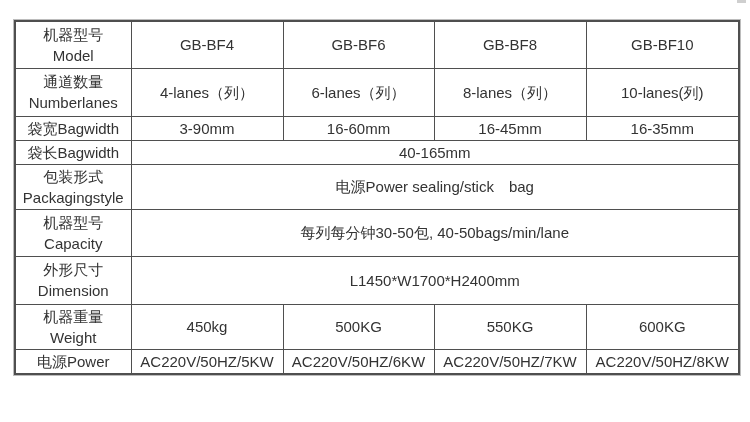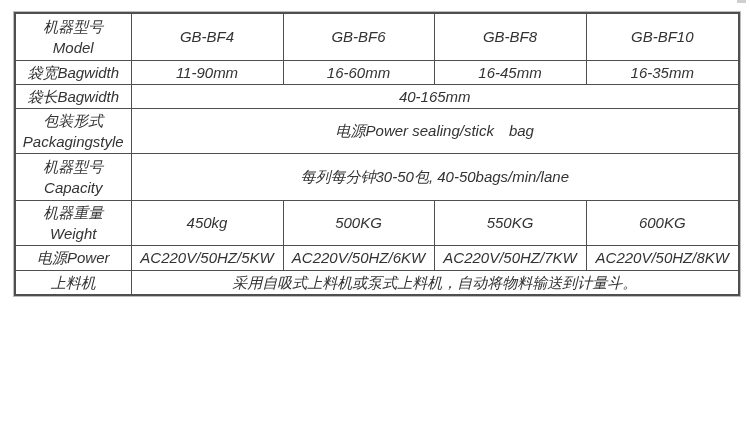--- a/index.html
+++ b/index.html
@@ -11,22 +11,21 @@
     position: relative;
     width: 750px;
     height: 422px;
     font-family: "Liberation Sans", "DejaVu Sans", sans-serif;
     color: #333333;
     overflow: hidden;
   }
   .table-wrap {
     position: absolute;
     left: 14px;
-    top: 12px;
-    font-style: italic;
+    top: 20px;
   }
   table.spec {
     border-collapse: collapse;
     table-layout: fixed;
     width: 724px;
     font-size: 15px;
     line-height: 21px;
     border: 2px solid #4f4f4f;
     box-shadow: 0 0 0 1px #bcbcbc;
     background: #ffffff;
@@ -82,55 +81,64 @@
     </colgroup>
     <tbody>
       <tr class="r1">
         <td class="lbl">机器型号
 Model</td>
         <td>GB-BF4</td>
         <td>GB-BF6</td>
         <td>GB-BF8</td>
         <td>GB-BF10</td>
       </tr>
+      <tr class="r2">
+        <td class="lbl">通道数量
+Numberlanes</td>
+        <td>4-lanes（列）</td>
+        <td>6-lanes（列）</td>
+        <td>8-lanes（列）</td>
+        <td>10-lanes(列)</td>
+      </tr>
       <tr class="r3">
         <td class="lbl">袋宽Bagwidth</td>
-        <td>11-90mm</td>
+        <td>3-90mm</td>
         <td>16-60mm</td>
         <td>16-45mm</td>
         <td>16-35mm</td>
       </tr>
       <tr class="r4">
         <td class="lbl">袋长Bagwidth</td>
         <td colspan="4">40-165mm</td>
       </tr>
       <tr class="r5">
         <td class="lbl">包装形式
 Packagingstyle</td>
         <td colspan="4" class="vtop">电源Power sealing/stick　bag</td>
       </tr>
       <tr class="r6">
         <td class="lbl">机器型号
 Capacity</td>
         <td colspan="4" class="vtop">每列每分钟30-50包, 40-50bags/min/lane</td>
       </tr>
+      <tr class="r7">
+        <td class="lbl">外形尺寸
+Dimension</td>
+        <td colspan="4" class="vtop">L1450*W1700*H2400mm</td>
+      </tr>
       <tr class="r8">
         <td class="lbl">机器重量
 Weight</td>
         <td>450kg</td>
         <td>500KG</td>
         <td>550KG</td>
         <td>600KG</td>
       </tr>
       <tr class="r9">
         <td class="lbl">电源Power</td>
         <td>AC220V/50HZ/5KW</td>
         <td>AC220V/50HZ/6KW</td>
         <td>AC220V/50HZ/7KW</td>
         <td>AC220V/50HZ/8KW</td>
       </tr>
-      <tr class="r10">
-        <td class="lbl">上料机</td>
-        <td colspan="4">采用自吸式上料机或泵式上料机，自动将物料输送到计量斗。</td>
-      </tr>
     </tbody>
   </table>
 </div>
 
 </body></html>

